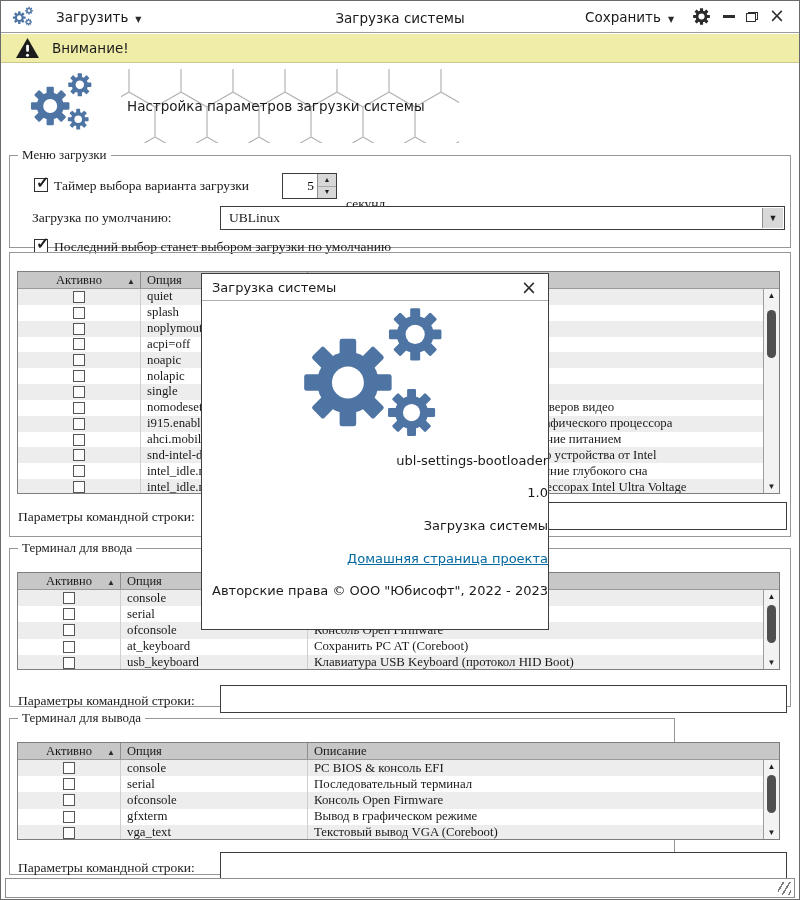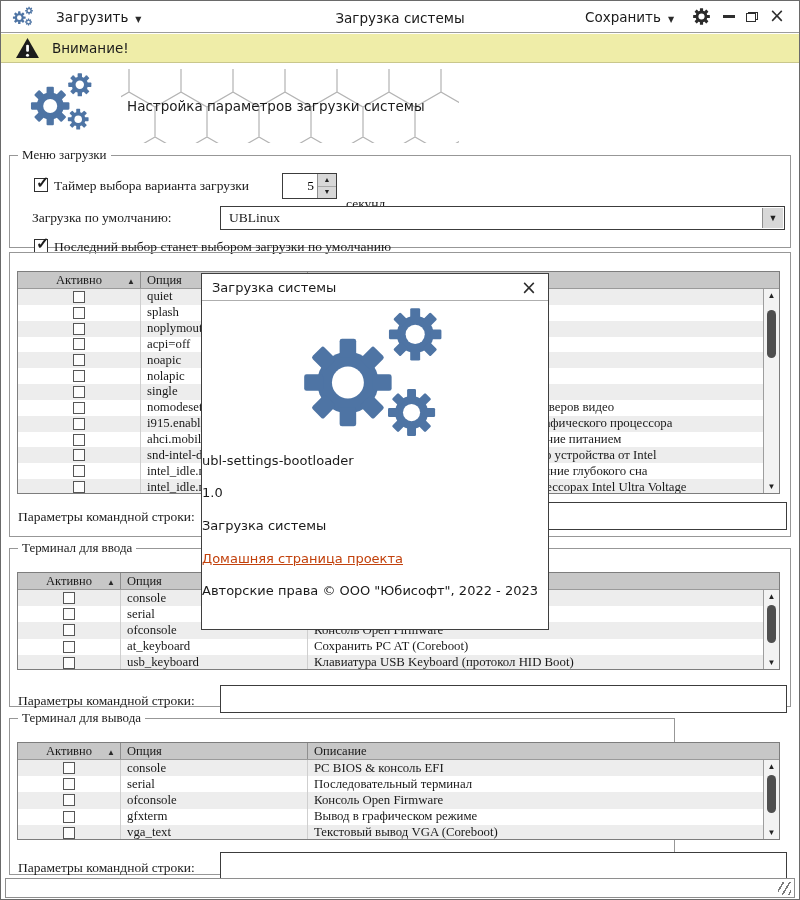--- a/index.html
+++ b/index.html
@@ -93,25 +93,25 @@
   .grip { position:absolute; right:3px; bottom:2px; width:13px; height:13px;
           background:repeating-linear-gradient(121deg, transparent 0 4px, #7a7a7a 4px 5.5px); }
 
   
   .modal { position:absolute; left:200px; top:272px; width:348px; height:357px; background:#fff; border:1px solid #3f3f3f; z-index:30; }
   .m-titlebar { position:relative; height:27px; border-bottom:1px solid #aeaeae; display:flex; align-items:center; padding:0 10px; }
   .m-title { font-size:13px; }
   .m-close { margin-left:auto; width:18px; height:18px; display:flex; align-items:center; justify-content:center; }
   .m-close::before { content:"×"; font-size:19px; color:#2c2c2c; line-height:1; }
   .m-logo { position:absolute; left:75px; top:22px; color:#4e74a4; }
-  .m-line { position:absolute; left:0; width:100%; text-align:left; font-size:13px; white-space:nowrap; }
+  .m-line { position:absolute; left:0; width:100%; text-align:right; font-size:13px; white-space:nowrap; }
   .m-app { top:179px; }
   .m-ver { top:211px; }
   .m-sub { top:244px; }
-  .m-link { top:277px; color:#c2410c; text-decoration:underline; }
+  .m-link { top:277px; color:#0369a1; text-decoration:underline; }
   .m-copy { top:309px; }
 </style>
 </head>
 <body>
 
 <svg width="0" height="0" style="position:absolute" aria-hidden="true">
   <defs>
     <g id="gear" fill="currentColor">
       <circle r="26"></circle>
       <rect x="-7" y="-37" width="14" height="16" rx="2"></rect>

